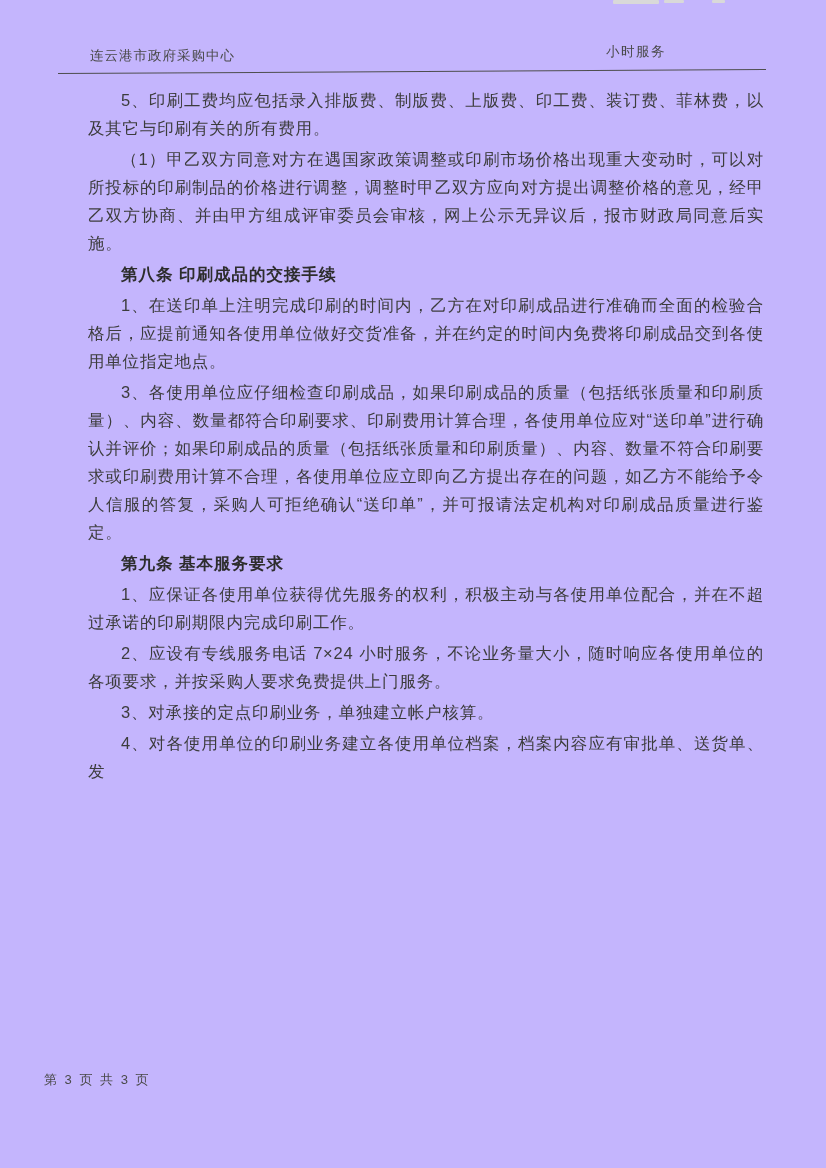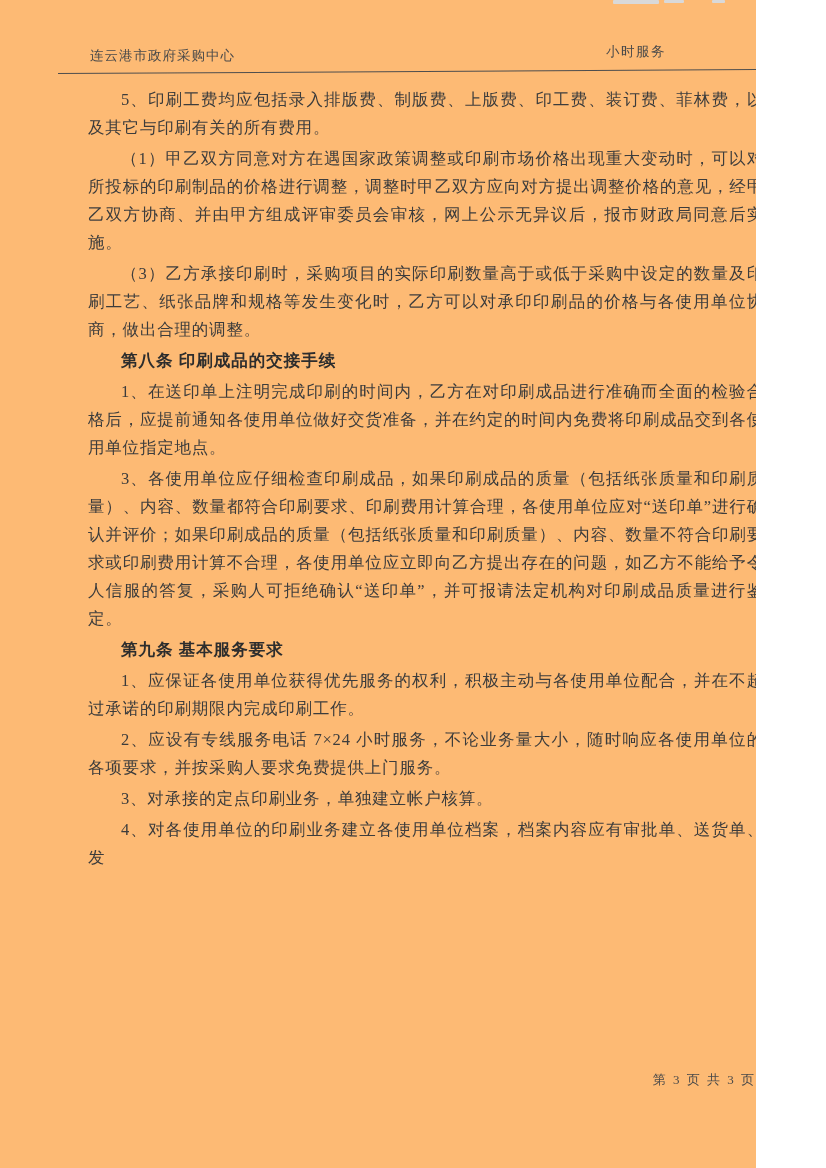--- a/index.html
+++ b/index.html
@@ -2,25 +2,25 @@
 <html><head>
 <meta charset="utf-8">
 <style>
   html, body {
     margin: 0;
     padding: 0;
     background: #ffffff;
   }
   .page {
     position: relative;
-    width: 756px;
+    width: 826px;
     height: 1168px;
-    background: #fdba74;
+    background: #c4b5fd;
     overflow: hidden;
-    font-family: Liberation Serif, serif;
+    font-family: Liberation Sans, sans-serif;
     color: #3c3c3c;
   }
   
   .artifact {
     position: absolute;
     background: #d9d9d9;
     border-radius: 1px;
   }
   .artifact.a1 { left: 613px; top: 0; width: 46px; height: 4px; }
   .artifact.a2 { left: 664px; top: 0; width: 20px; height: 3px; }
@@ -73,21 +73,21 @@
     font-weight: bold;
     color: #2d2d2d;
     letter-spacing: 1px;
   }
 
   .footer {
     position: absolute;
     left: 0;
     top: 1071px;
     width: 100%;
-    text-align: right;
+    text-align: left;
     font-size: 13px;
     letter-spacing: 2px;
     color: #4a4a4a;
   }
   .footer span { margin-left: 44px; }
 </style>
 </head>
 <body>
 
 <div class="page">
@@ -96,21 +96,20 @@
   <div class="artifact a2"></div>
   <div class="artifact a3"></div>
 
   <div class="header-left">连云港市政府采购中心</div>
   <div class="header-right">小时服务</div>
   <div class="header-rule"></div>
 
   <div class="content">
     <p class="body">5、印刷工费均应包括录入排版费、制版费、上版费、印工费、装订费、菲林费，以及其它与印刷有关的所有费用。</p>
     <p class="body">（1）甲乙双方同意对方在遇国家政策调整或印刷市场价格出现重大变动时，可以对所投标的印刷制品的价格进行调整，调整时甲乙双方应向对方提出调整价格的意见，经甲乙双方协商、并由甲方组成评审委员会审核，网上公示无异议后，报市财政局同意后实施。</p>
-    <p class="body">（3）乙方承接印刷时，采购项目的实际印刷数量高于或低于采购中设定的数量及印刷工艺、纸张品牌和规格等发生变化时，乙方可以对承印印刷品的价格与各使用单位协商，做出合理的调整。</p>
     <p class="heading">第八条 印刷成品的交接手续</p>
     <p class="body">1、在送印单上注明完成印刷的时间内，乙方在对印刷成品进行准确而全面的检验合格后，应提前通知各使用单位做好交货准备，并在约定的时间内免费将印刷成品交到各使用单位指定地点。</p>
     <p class="body">3、各使用单位应仔细检查印刷成品，如果印刷成品的质量（包括纸张质量和印刷质量）、内容、数量都符合印刷要求、印刷费用计算合理，各使用单位应对“送印单”进行确认并评价；如果印刷成品的质量（包括纸张质量和印刷质量）、内容、数量不符合印刷要求或印刷费用计算不合理，各使用单位应立即向乙方提出存在的问题，如乙方不能给予令人信服的答复，采购人可拒绝确认“送印单”，并可报请法定机构对印刷成品质量进行鉴定。</p>
     <p class="heading">第九条 基本服务要求</p>
     <p class="body">1、应保证各使用单位获得优先服务的权利，积极主动与各使用单位配合，并在不超过承诺的印刷期限内完成印刷工作。</p>
     <p class="body">2、应设有专线服务电话 7×24 小时服务，不论业务量大小，随时响应各使用单位的各项要求，并按采购人要求免费提供上门服务。</p>
     <p class="body">3、对承接的定点印刷业务，单独建立帐户核算。</p>
     <p class="body">4、对各使用单位的印刷业务建立各使用单位档案，档案内容应有审批单、送货单、发</p>
   </div>
 

